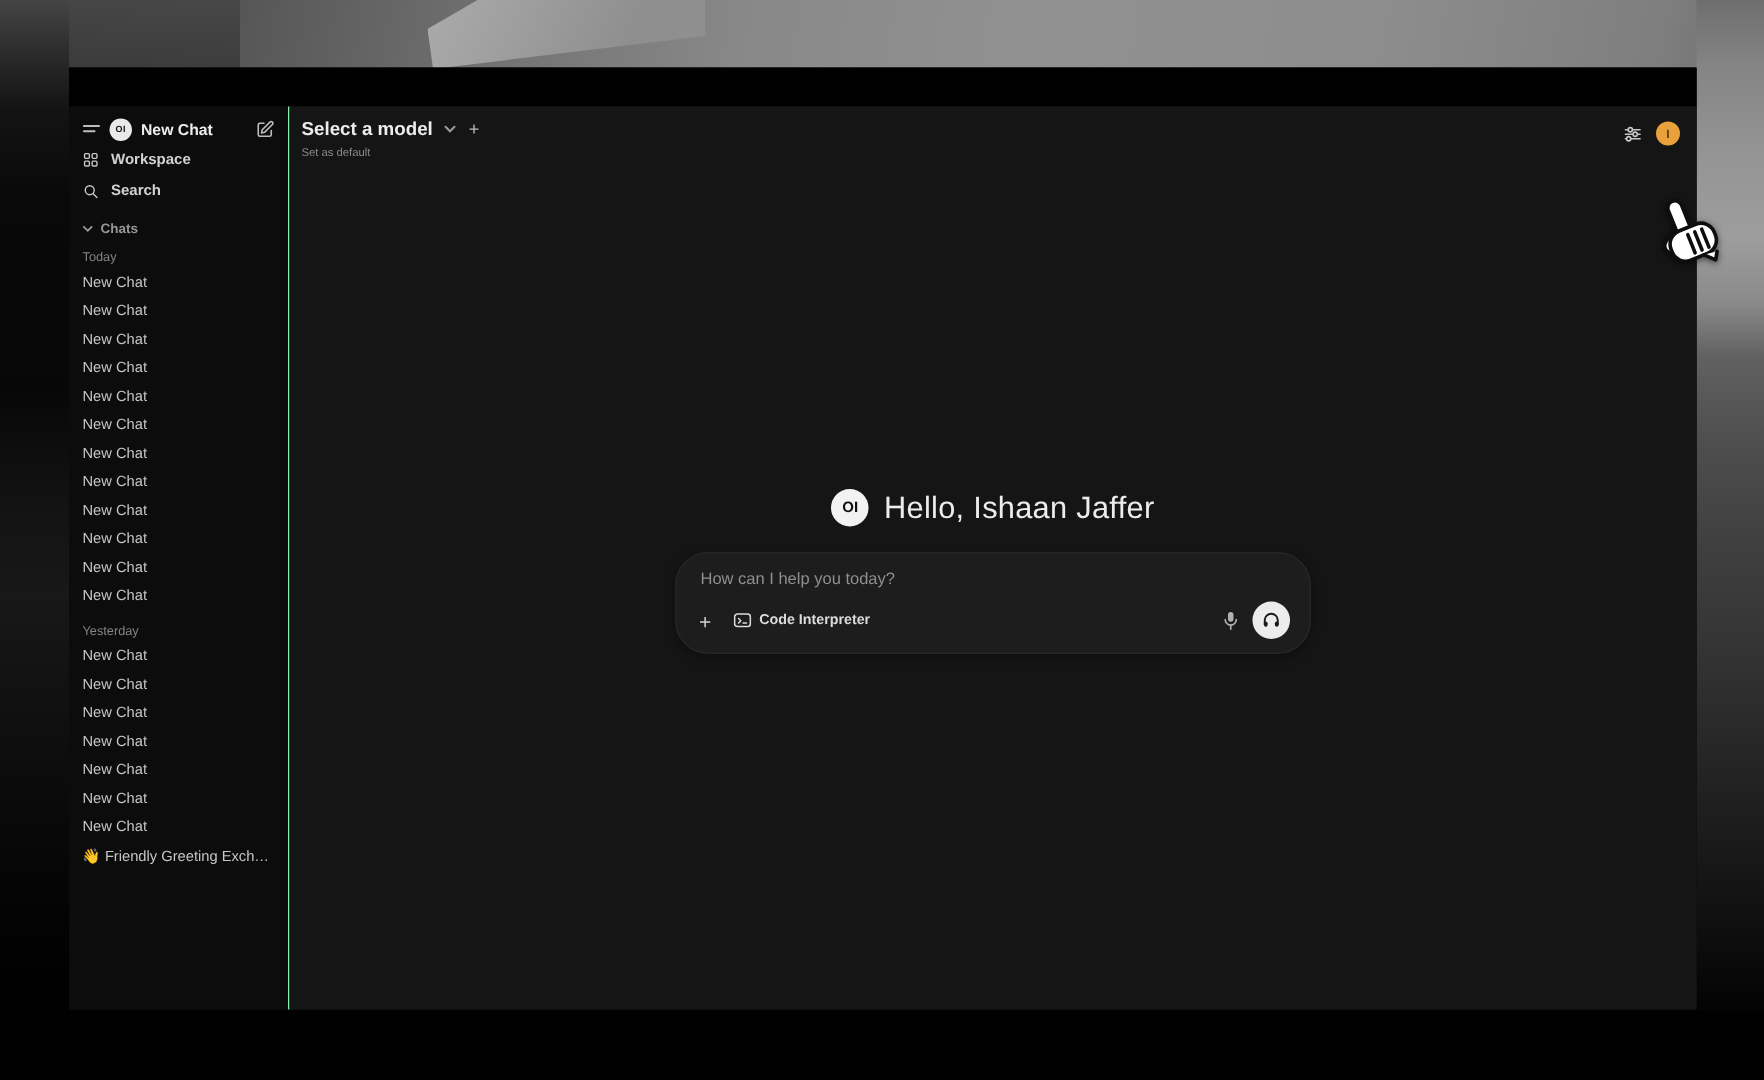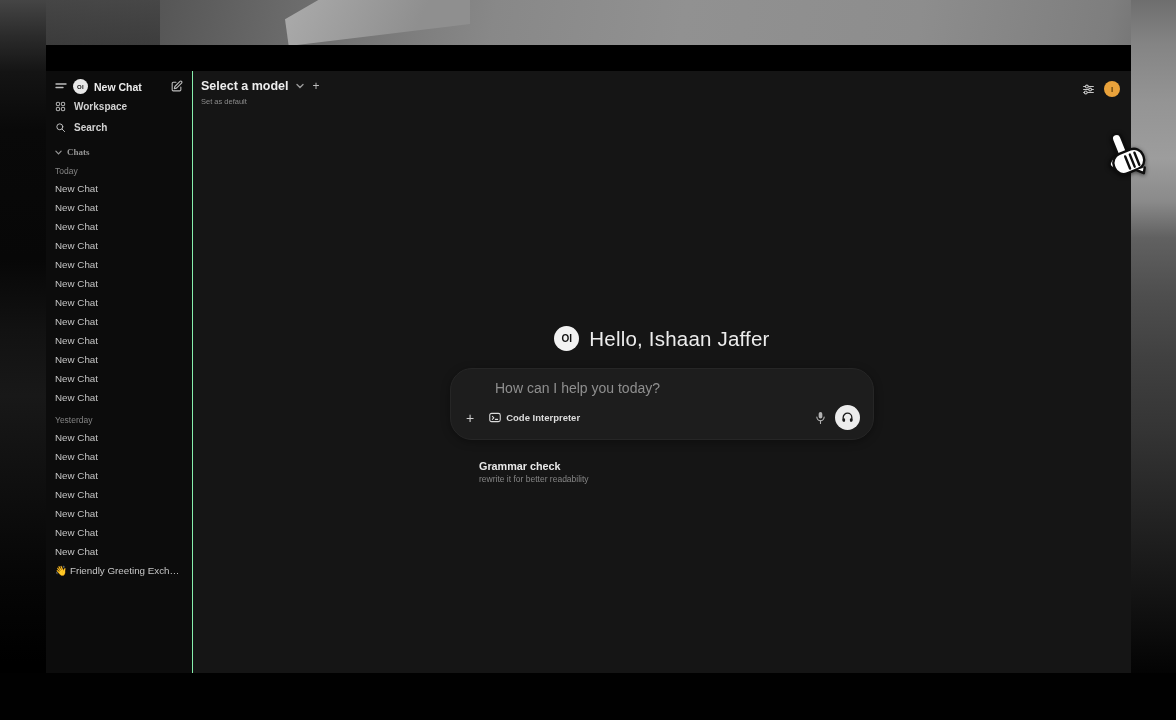--- a/index.html
+++ b/index.html
@@ -31,21 +31,21 @@
   .sidebar { width:147px; background:#0c0c0c; border-right:1px solid #86efac;
     display:flex; flex-direction:column; overflow:hidden; color:#c9c9c9; }
   .sb-header { display:flex; align-items:center; gap:6px; padding:8px 9px 2px 9px; }
   .sb-logo { width:15px; height:15px; border-radius:50%; background:#e9e9e9; color:#111;
     font-size:6px; font-weight:bold; display:flex; align-items:center; justify-content:center; letter-spacing:.3px; }
   .sb-title { font-size:10.5px; font-weight:bold; color:#ededed; flex:1; }
   .icon-btn { display:flex; align-items:center; justify-content:center; cursor:pointer; }
   .sb-row { display:flex; align-items:center; gap:8px; padding:5px 9px; font-size:10px;
     color:#d2d2d2; font-weight:600; cursor:pointer; }
   .sb-chats { display:flex; align-items:center; gap:5px; padding:9px 9px 1px; font-size:9px;
-    color:#969696; font-weight:600; cursor:pointer;font-family:Liberation Serif, serif; }
+    color:#969696; font-weight:600; cursor:pointer; }
   .sb-scroll { flex:1; overflow:hidden; }
   .group-label { padding:8px 9px 3px; font-size:8.5px; color:#848484; }
   .chat-item { padding:4px 9px; font-size:9.8px; color:#c6c6c6; white-space:nowrap;
     overflow:hidden; text-overflow:ellipsis; cursor:pointer; }
 
   
   .main { flex:1; position:relative; background:#151515; }
   .main-header { display:flex; align-items:flex-start; justify-content:space-between;
     padding:8px 11px 0 8px; }
   .model-block { display:flex; flex-direction:column; }
@@ -60,21 +60,21 @@
   
   .content-col { position:absolute; top:255px; left:50%; transform:translateX(-50%);
     width:424px; display:flex; flex-direction:column; }
   .greeting-row { display:flex; align-items:center; justify-content:center; gap:10px; }
   .hero-logo { width:25px; height:25px; border-radius:50%; background:#f2f2f2; color:#111;
     font-size:10px; font-weight:bold; display:flex; align-items:center; justify-content:center; }
   .greeting-text { font-size:20.5px; font-weight:500; color:#ececec; letter-spacing:.2px; }
 
   .composer { margin-top:17px; background:#1d1d1d; border:1px solid #262626; border-radius:22px;
     padding:11px 13px 9px; box-shadow:0 2px 8px rgba(0,0,0,.35); cursor:text; }
-  .composer-placeholder { font-size:14px; color:#8f8f8f; padding-left:3px;margin-left:28px; }
+  .composer-placeholder { font-size:11px; color:#8f8f8f; padding-left:3px; }
   .composer-row { display:flex; align-items:center; margin-top:9px; gap:9px; }
   .plus-btn { color:#cfcfcf; font-size:14px; line-height:12px; padding:0 2px; cursor:pointer; }
   .ci-chip { display:flex; align-items:flex-start; gap:5px; cursor:pointer; padding:2px 4px; border-radius:9px; }
   .ci-label { font-size:9.5px; font-weight:600; color:#dcdcdc; }
   .composer-spacer { flex:1; }
   .mic-btn { cursor:pointer; display:flex; }
   .call-btn { width:25px; height:25px; border-radius:50%; background:#ececec; display:flex;
     align-items:center; justify-content:center; cursor:pointer; }
 
   .suggested { margin-top:11px; padding-left:29px; }
@@ -243,24 +243,20 @@
                       <rect x="3" y="13.5" width="4.5" height="6.5" rx="2.2" fill="#1a1a1a" stroke="none"></rect>
                       <rect x="16.5" y="13.5" width="4.5" height="6.5" rx="2.2" fill="#1a1a1a" stroke="none"></rect>
                     </svg>
                 </span>
               </span>
             </div>
           </div>
 
           <div class="suggested">
             <div id="suggestions">
-                <div class="sug-item">
-                  <div class="sug-title">Grammar check</div>
-                  <div class="sug-sub">rewrite it for better readability</div>
-                </div>
                 <div class="sug-item">
                 </div>
               </div>
           </div>
         </div>
       </div>
 
     </div>
   </div>
 

